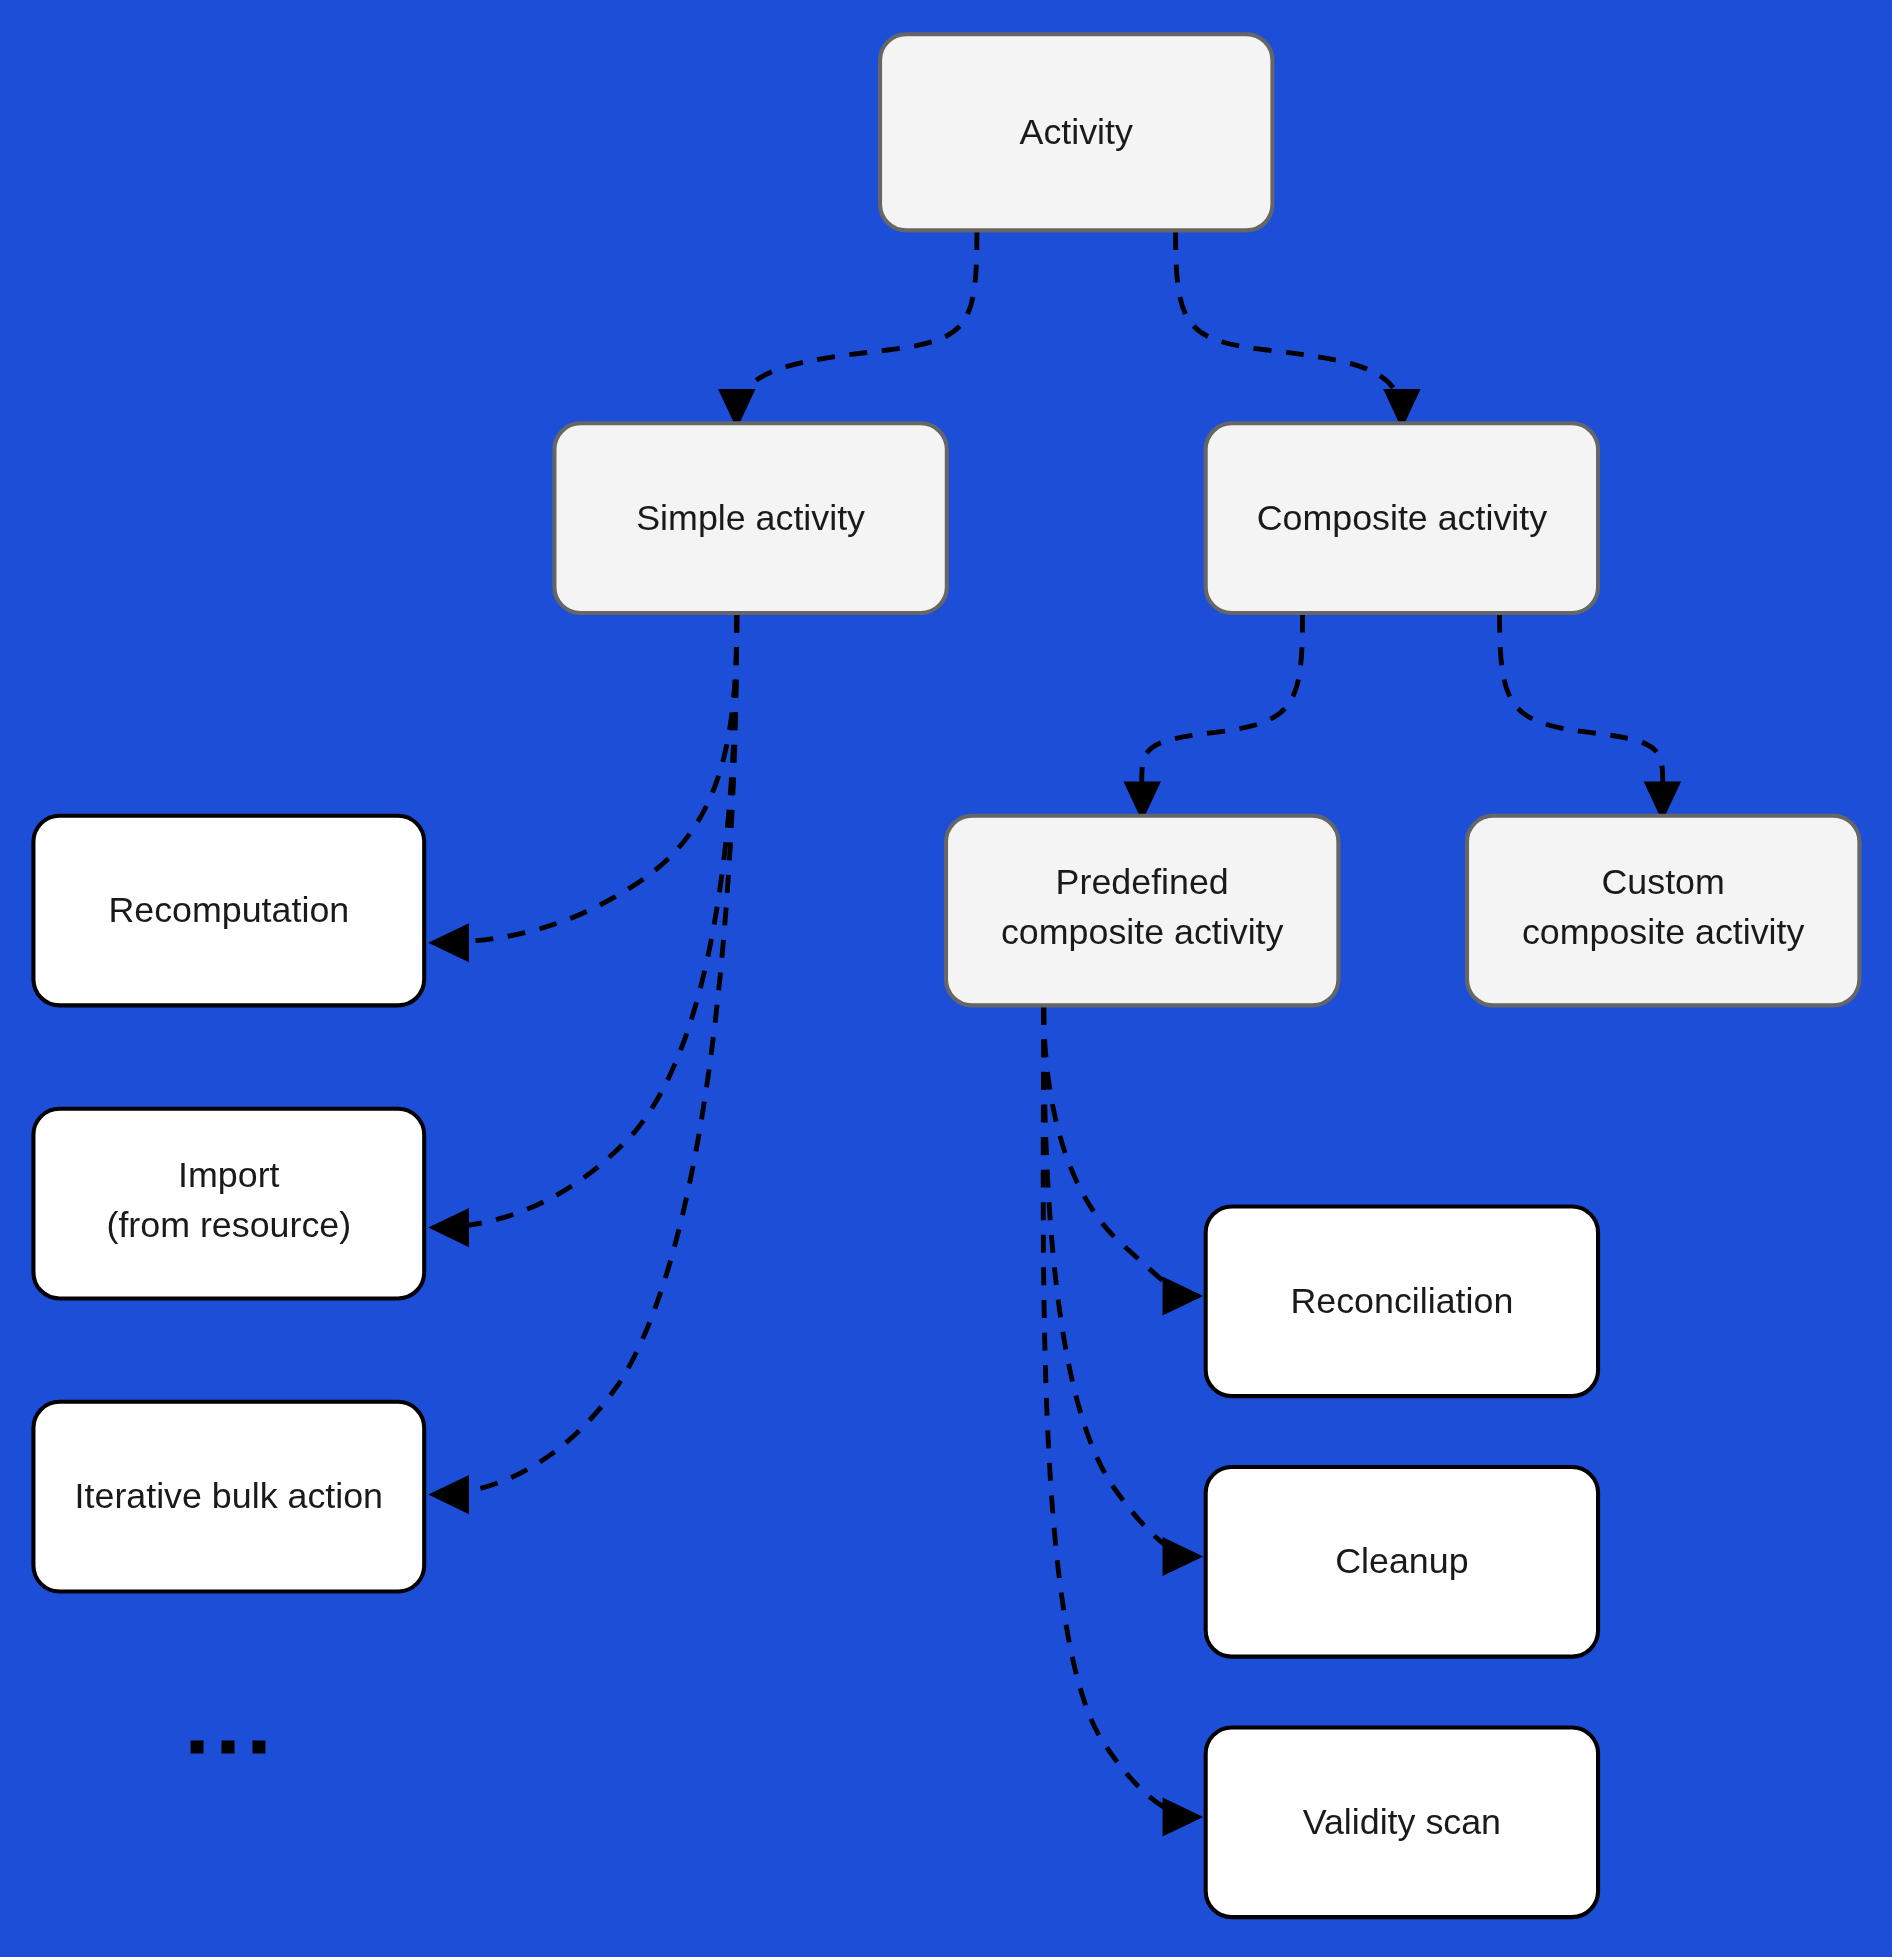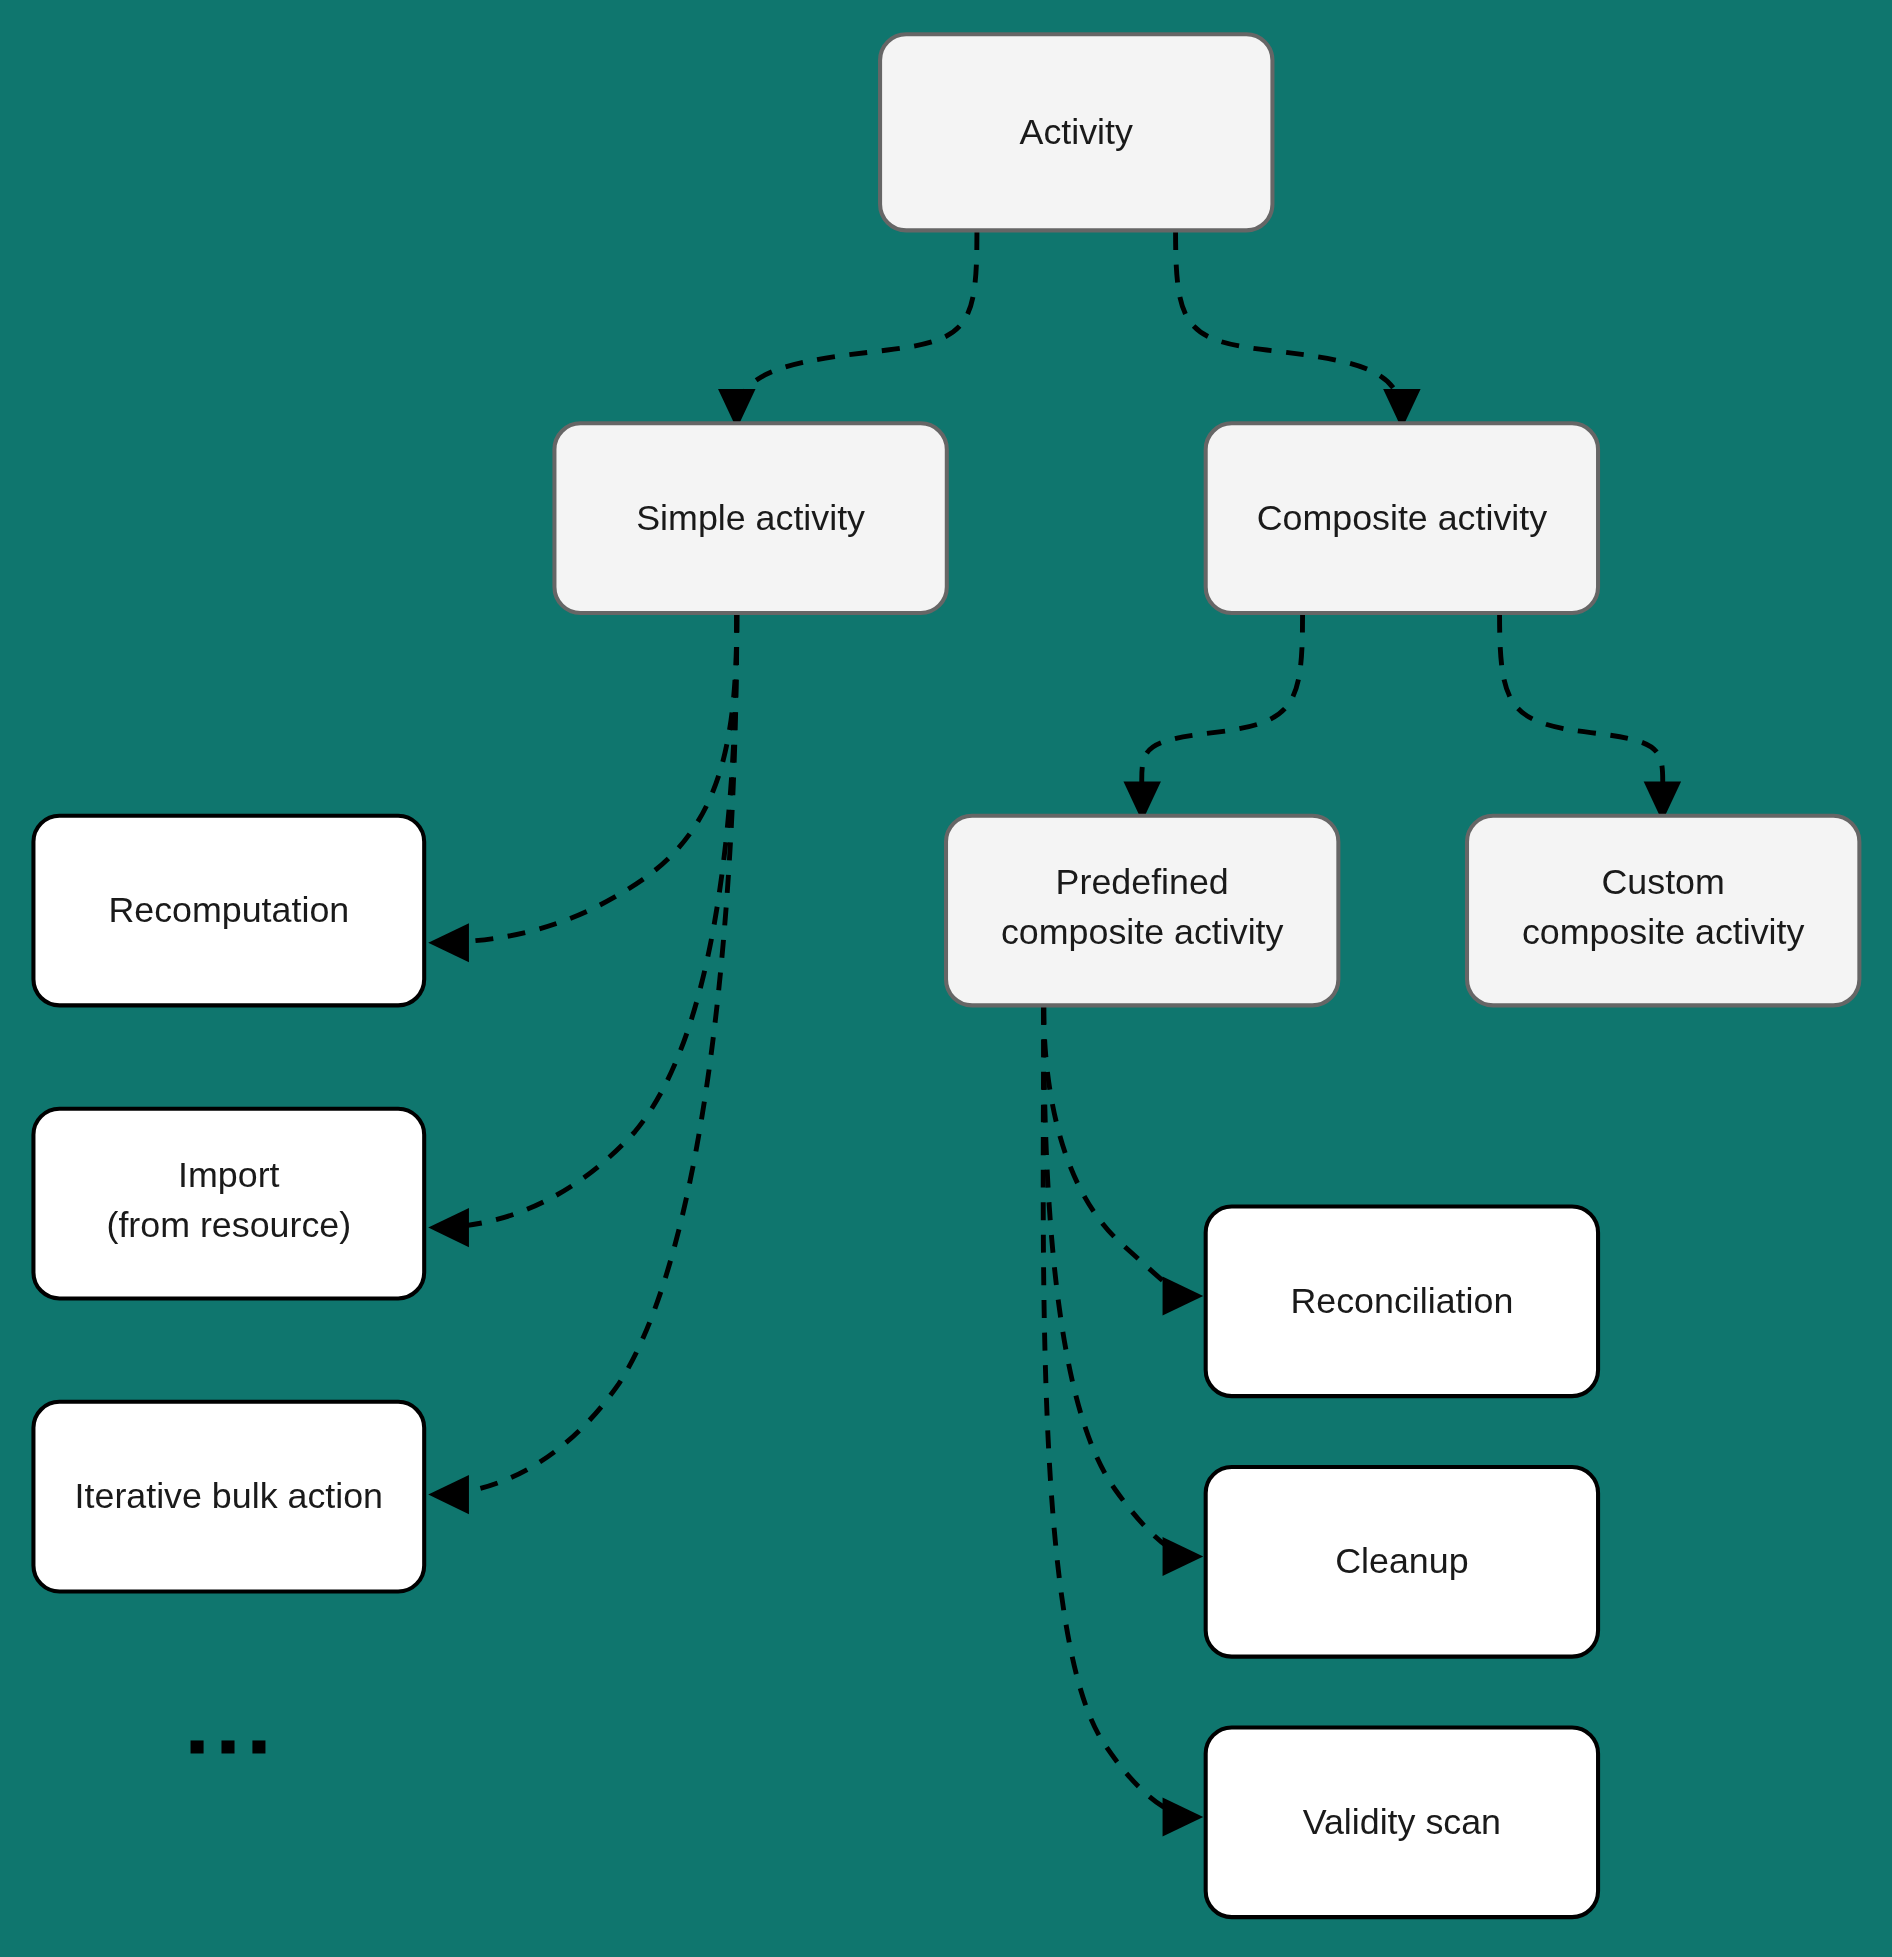--- a/index.html
+++ b/index.html
@@ -4,21 +4,21 @@
 <style>
   html, body {
     margin: 0;
     padding: 0;
     background: #ffffff;
   }
   #diagram-root {
     position: relative;
     width: 1892px;
     height: 1957px;
-    background: #0f766e;
+    background: #1d4ed8;
     font-family: "Liberation Sans", sans-serif;
     overflow: hidden;
   }
   svg#diagram-canvas {
     position: absolute;
     left: 0;
     top: 0;
     width: 1892px;
     height: 1957px;
     display: block;

